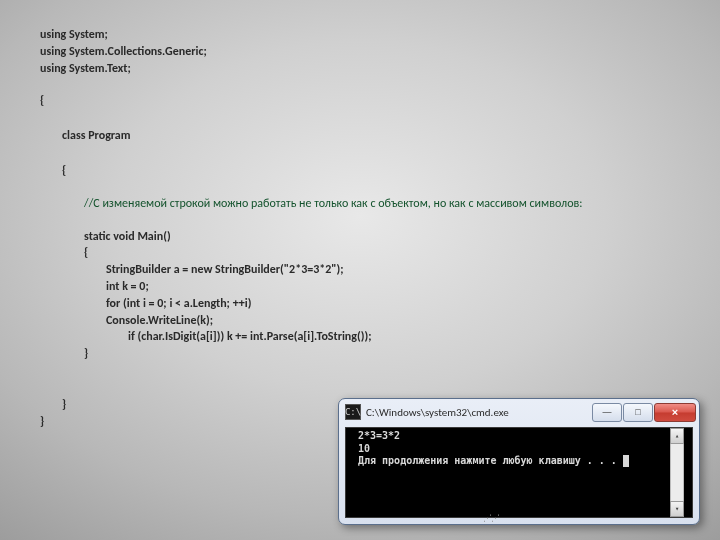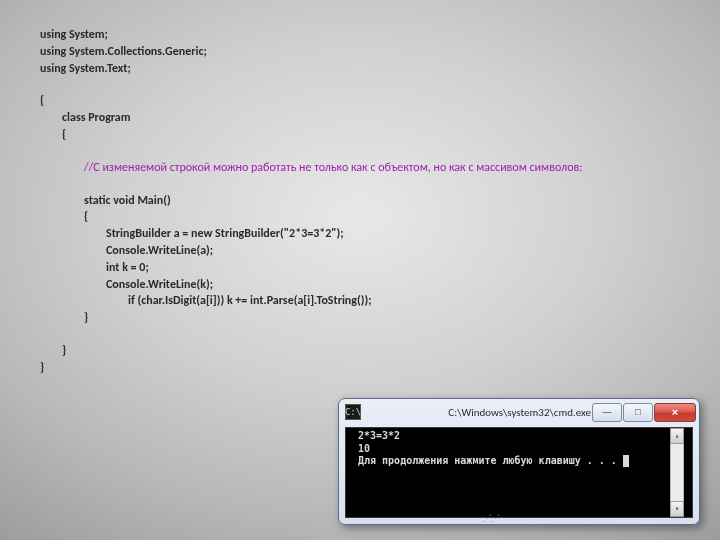--- a/index.html
+++ b/index.html
@@ -17,25 +17,25 @@
   }
   .code {
     position: absolute;
     left: 40px;
     top: 26px;
     width: 650px;
     color: #2a2a2a;
     line-height: 1.4;
   }
   .line { white-space: pre; font-weight: bold; }
-  .i1 { padding-left: 22px; }
+  .i1 { padding-left: 22px; margin-top: 18px; }
   .i2 { padding-left: 44px; }
   .i3 { padding-left: 66px; }
   .i4 { padding-left: 88px; }
-  .comment { color: #a21caf; white-space: normal; display: block; }
+  .comment { color: #14532d; white-space: normal; display: block; }
   .blank { height: 16px; }
 
   
   .console-window {
     position: absolute;
     right: 20px;
     bottom: 15px;
     width: 360px;
     height: 125px;
     border-radius: 7px;
@@ -57,21 +57,21 @@
     background: #1a1a1a;
     border: 1px solid #555;
     margin-right: 5px;
     display: inline-flex;
     align-items: center;
     justify-content: center;
     font-size: 9px;
     color: #ccc;
     font-family: monospace;
   }
-  .titlebar-text { flex: 1; text-align: right; }
+  .titlebar-text { flex: 1; }
   .winbtns { display: flex; gap: 0; }
   .winbtn {
     width: 28px; height: 17px;
     border: 1px solid #7a8aa3;
     border-radius: 3px;
     margin-left: 1px;
     display: flex;
     align-items: center;
     justify-content: center;
     font-size: 9px;
@@ -136,22 +136,22 @@
   <div class="blank"></div>
   <div class="line">{</div>
   <div class="line i1">class Program</div>
   <div class="line i1">{</div>
   <div class="blank"></div>
   <span class="comment i2">//С изменяемой строкой можно работать не только как с объектом, но как с массивом символов:</span>
   <div class="blank"></div>
   <div class="line i2">static void Main()</div>
   <div class="line i2">{</div>
   <div class="line i3">StringBuilder a = new StringBuilder("2*3=3*2");</div>
-  <div class="line i3">Console.WriteLine(a);</div>
   <div class="line i3">int k = 0;</div>
+  <div class="line i3">for (int i = 0; i &lt; a.Length; ++i)</div>
   <div class="line i3">Console.WriteLine(k);</div>
   <div class="line i4">if (char.IsDigit(a[i])) k += int.Parse(a[i].ToString());</div>
   <div class="line i2">}</div>
   <div class="blank"></div>
   <div class="line i1">}</div>
   <div class="line">}</div>
 </div>
 
 <div class="console-window">
   <div class="titlebar">

